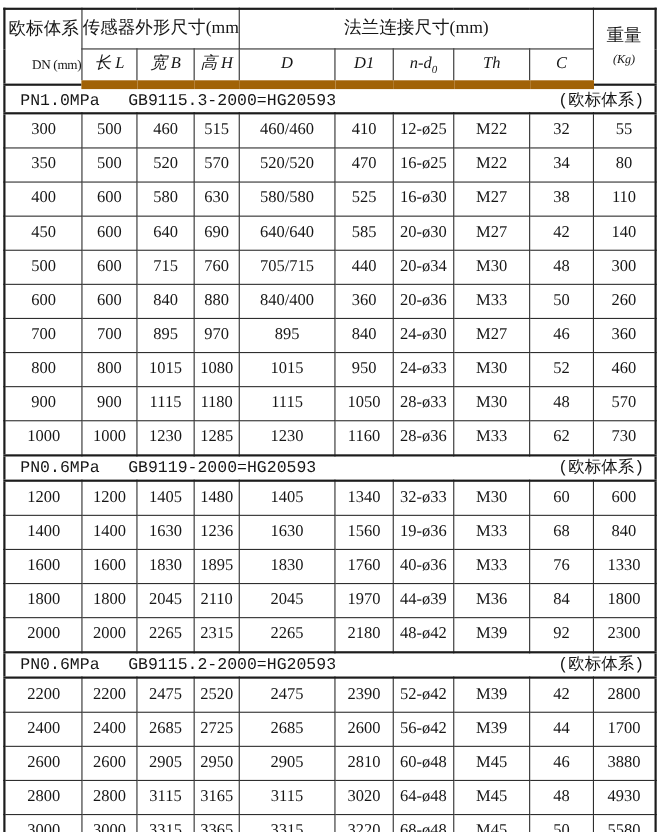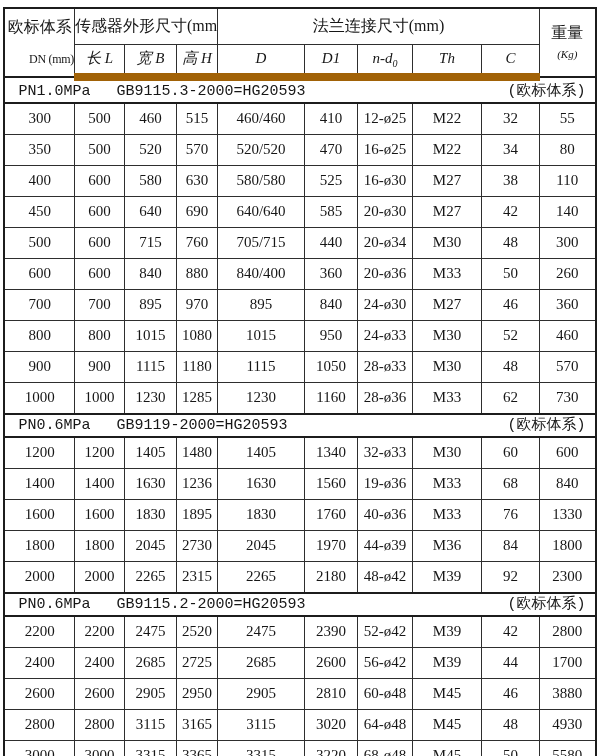--- a/index.html
+++ b/index.html
@@ -277,21 +277,21 @@
         <td>1760</td>
         <td>40-ø36</td>
         <td>M33</td>
         <td>76</td>
         <td>1330</td>
       </tr>
       <tr class="data-row">
         <td>1800</td>
         <td>1800</td>
         <td>2045</td>
-        <td>2730</td>
+        <td>2110</td>
         <td>2045</td>
         <td>1970</td>
         <td>44-ø39</td>
         <td>M36</td>
         <td>84</td>
         <td>1800</td>
       </tr>
       <tr class="data-row">
         <td>2000</td>
         <td>2000</td>

